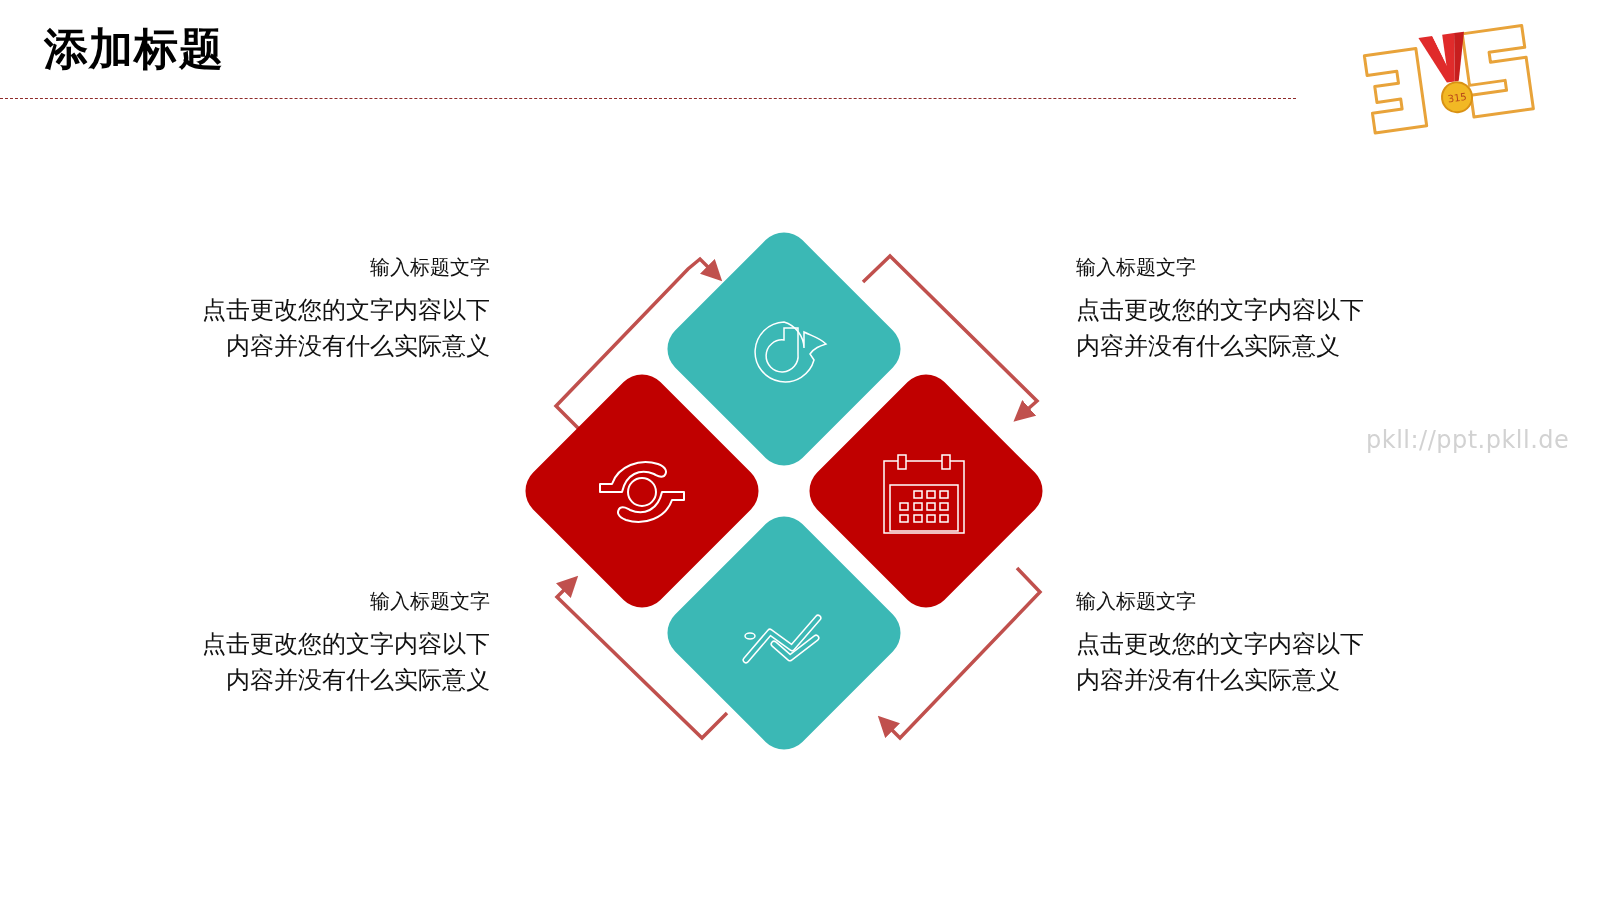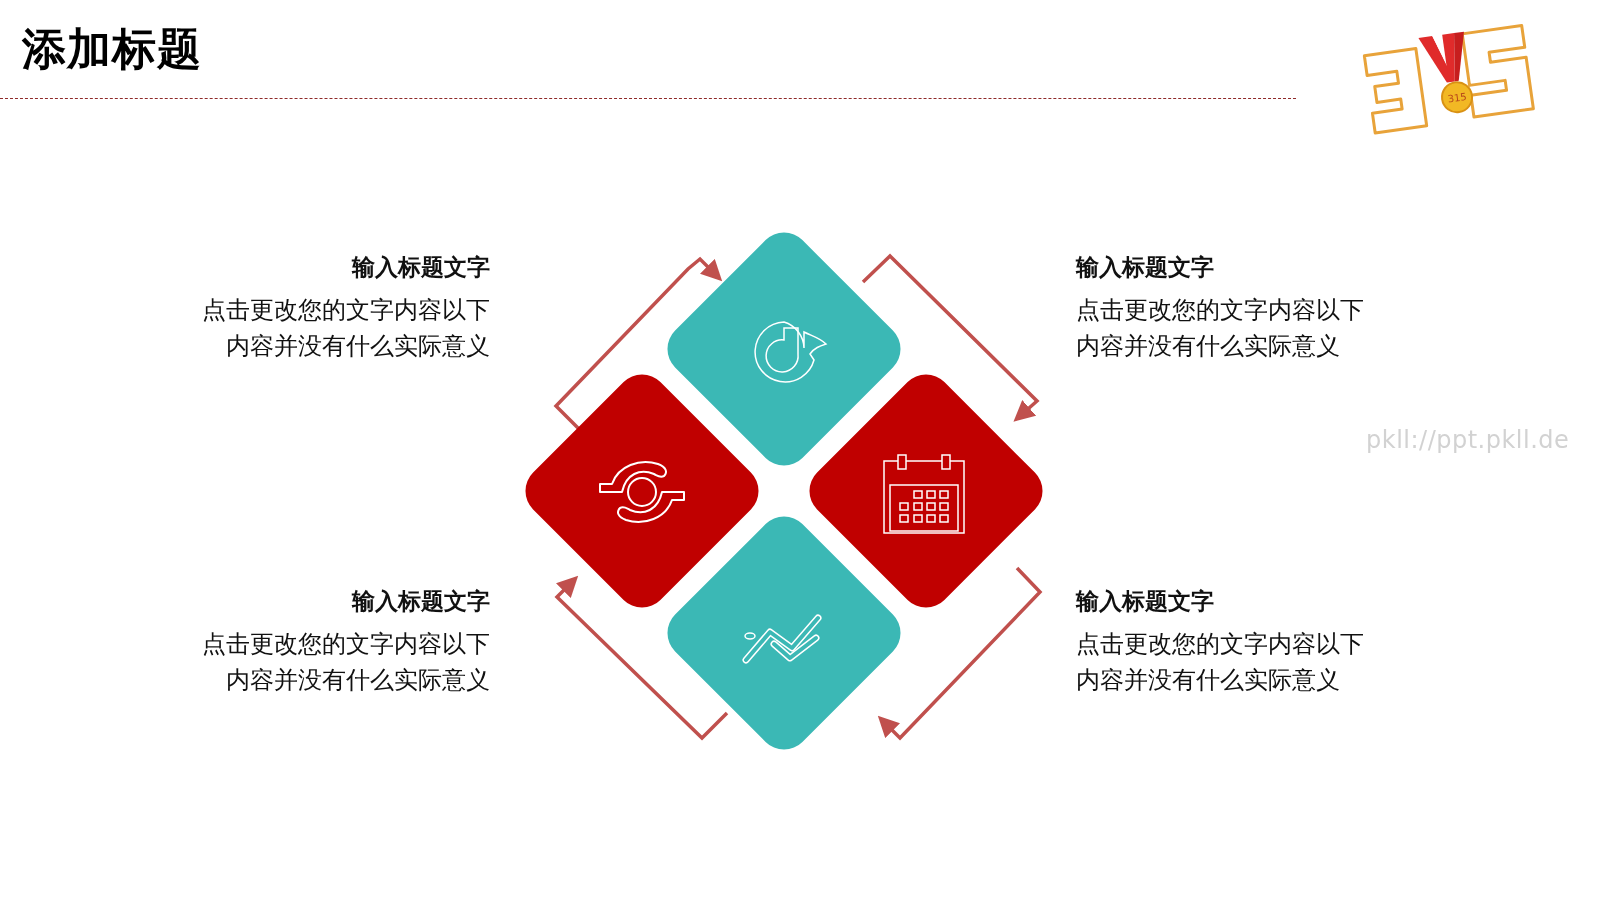--- a/index.html
+++ b/index.html
@@ -2,21 +2,21 @@
 <html><head>
 <meta charset="utf-8">
 <style>
   html, body { margin: 0; padding: 0; }
   body {
     width: 1600px; height: 900px; position: relative; overflow: hidden;
     background: #ffffff;
     font-family: "DejaVu Sans", "Liberation Sans", sans-serif;
   }
   .title {
-    position: absolute; left: 22px; top: 20px;
+    position: absolute; left: 44px; top: 20px;
     font-size: 44px; font-weight: bold; color: #000;
     letter-spacing: 1px;
   }
   .divider {
     position: absolute; left: 0; top: 98px; width: 1296px; height: 0;
     border-top: 1.5px dashed #8e2a2a;
   }
   .logo { position: absolute; left: 1350px; top: 6px; width: 200px; height: 140px; }
   .watermark {
     position: absolute; left: 1366px; top: 426px;
@@ -27,21 +27,21 @@
   .tile {
     position: absolute; width: 180px; height: 180px; border-radius: 26px;
     transform: rotate(45deg);
   }
   .tile.teal { background: #3bb8b5; }
   .tile.red { background: #c00000; }
   .tile-icon { position: absolute; width: 100px; height: 100px; }
   .text-block { position: absolute; width: 380px; color: #111; }
   .text-block.left { text-align: right; }
   .text-block.right { text-align: left; }
-  .tb-title { font-size: 23px; line-height: 38px; margin-bottom: 6px; font-weight: bold; }
+  .tb-title { font-size: 20px; line-height: 38px; margin-bottom: 6px; }
   .tb-body { font-size: 24px; line-height: 36px; }
 </style>
 </head>
 <body>
 
 <div class="title">添加标题</div>
 <div class="divider"></div>
 
 <svg class="logo" viewBox="0 0 200 140">
   <g transform="rotate(-8 100 70)">

